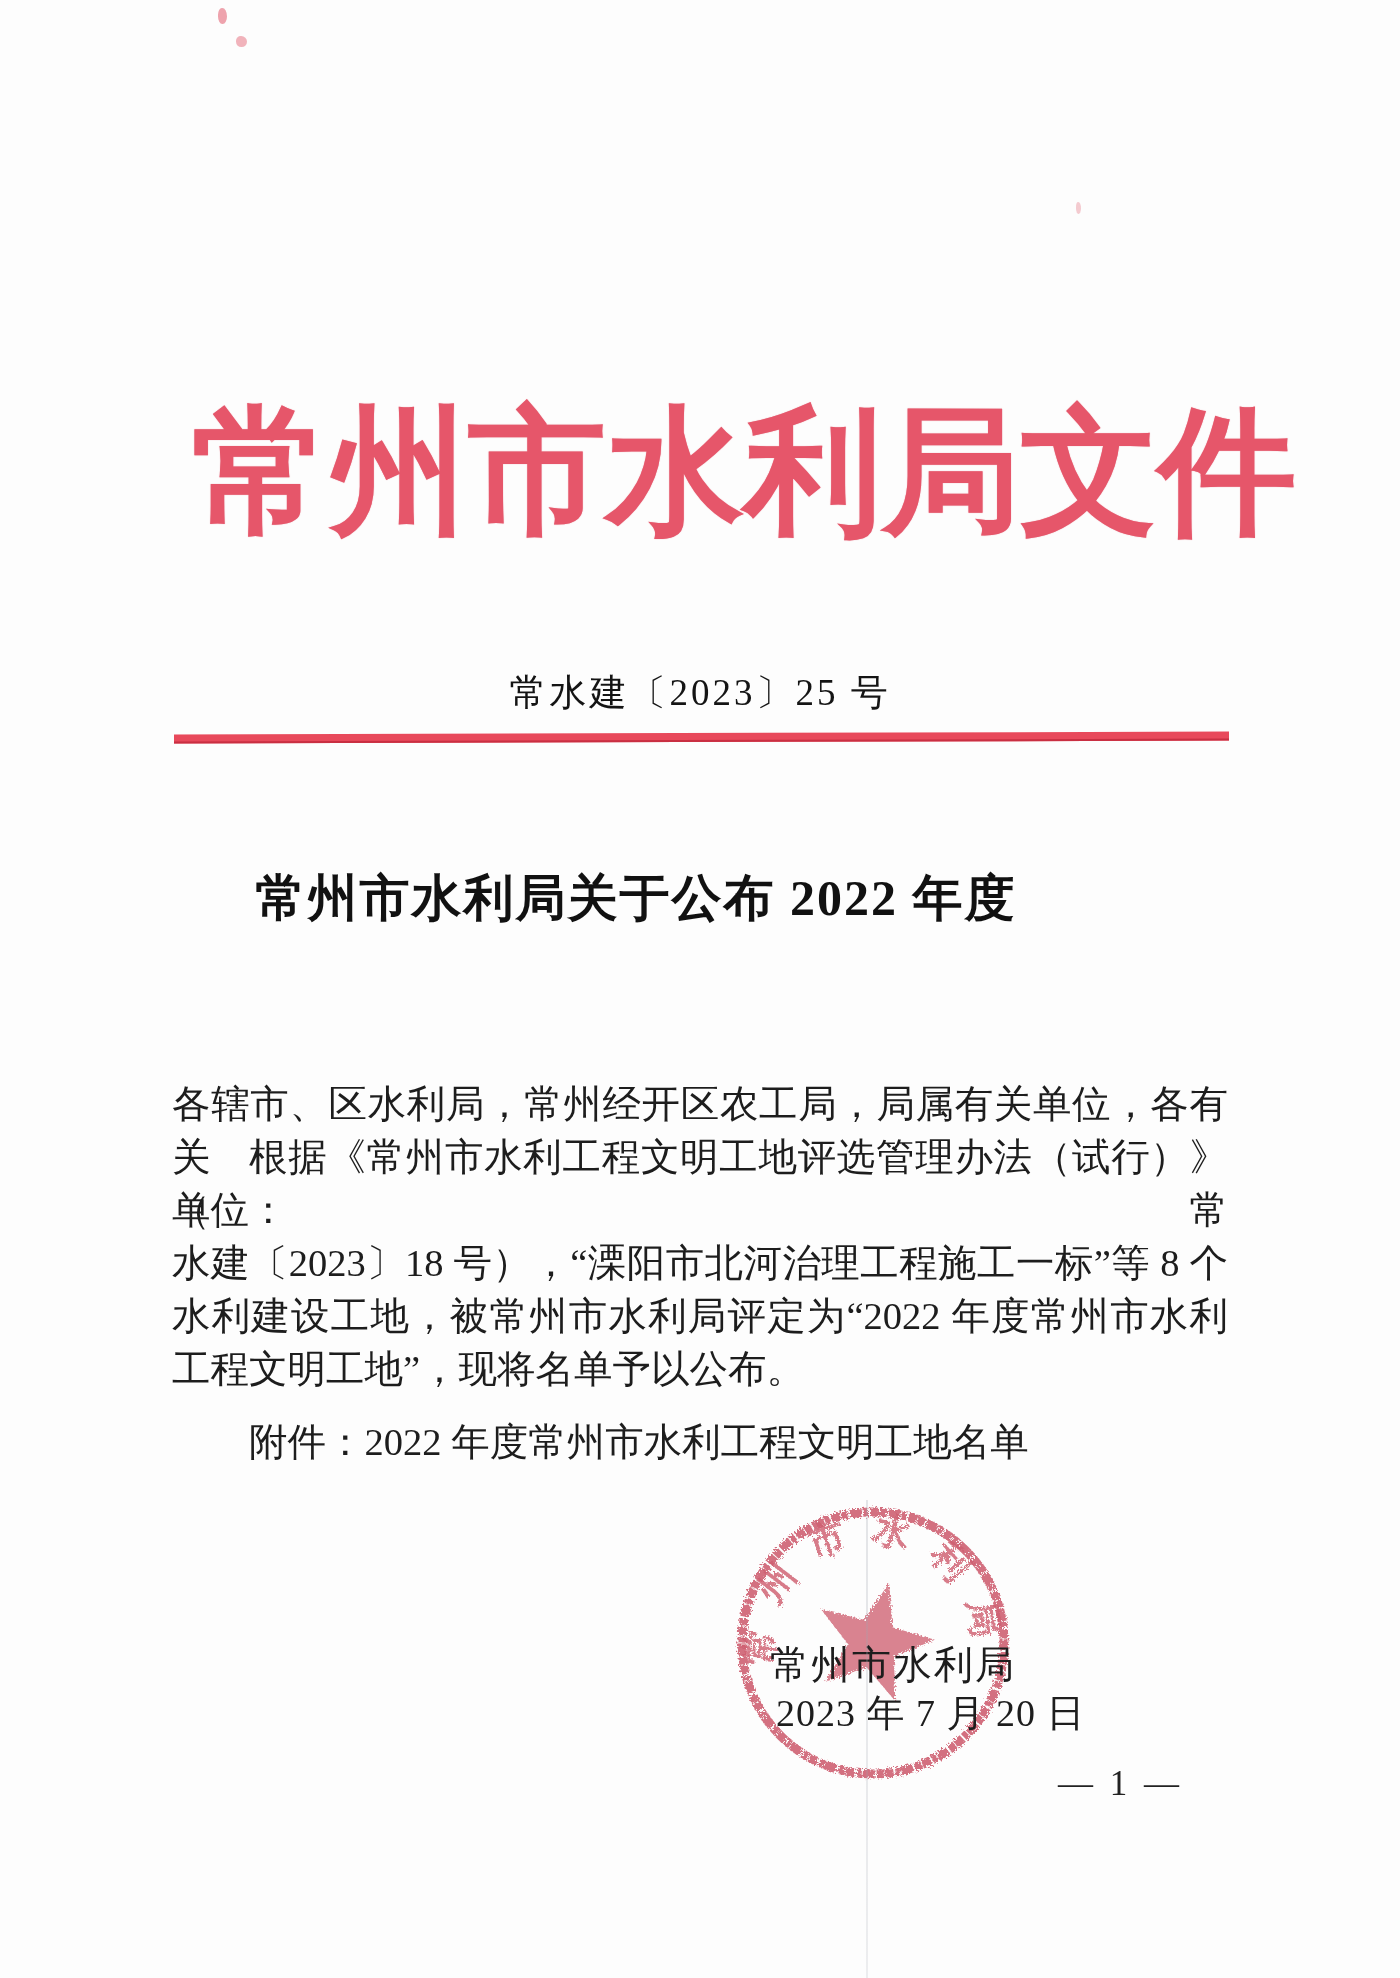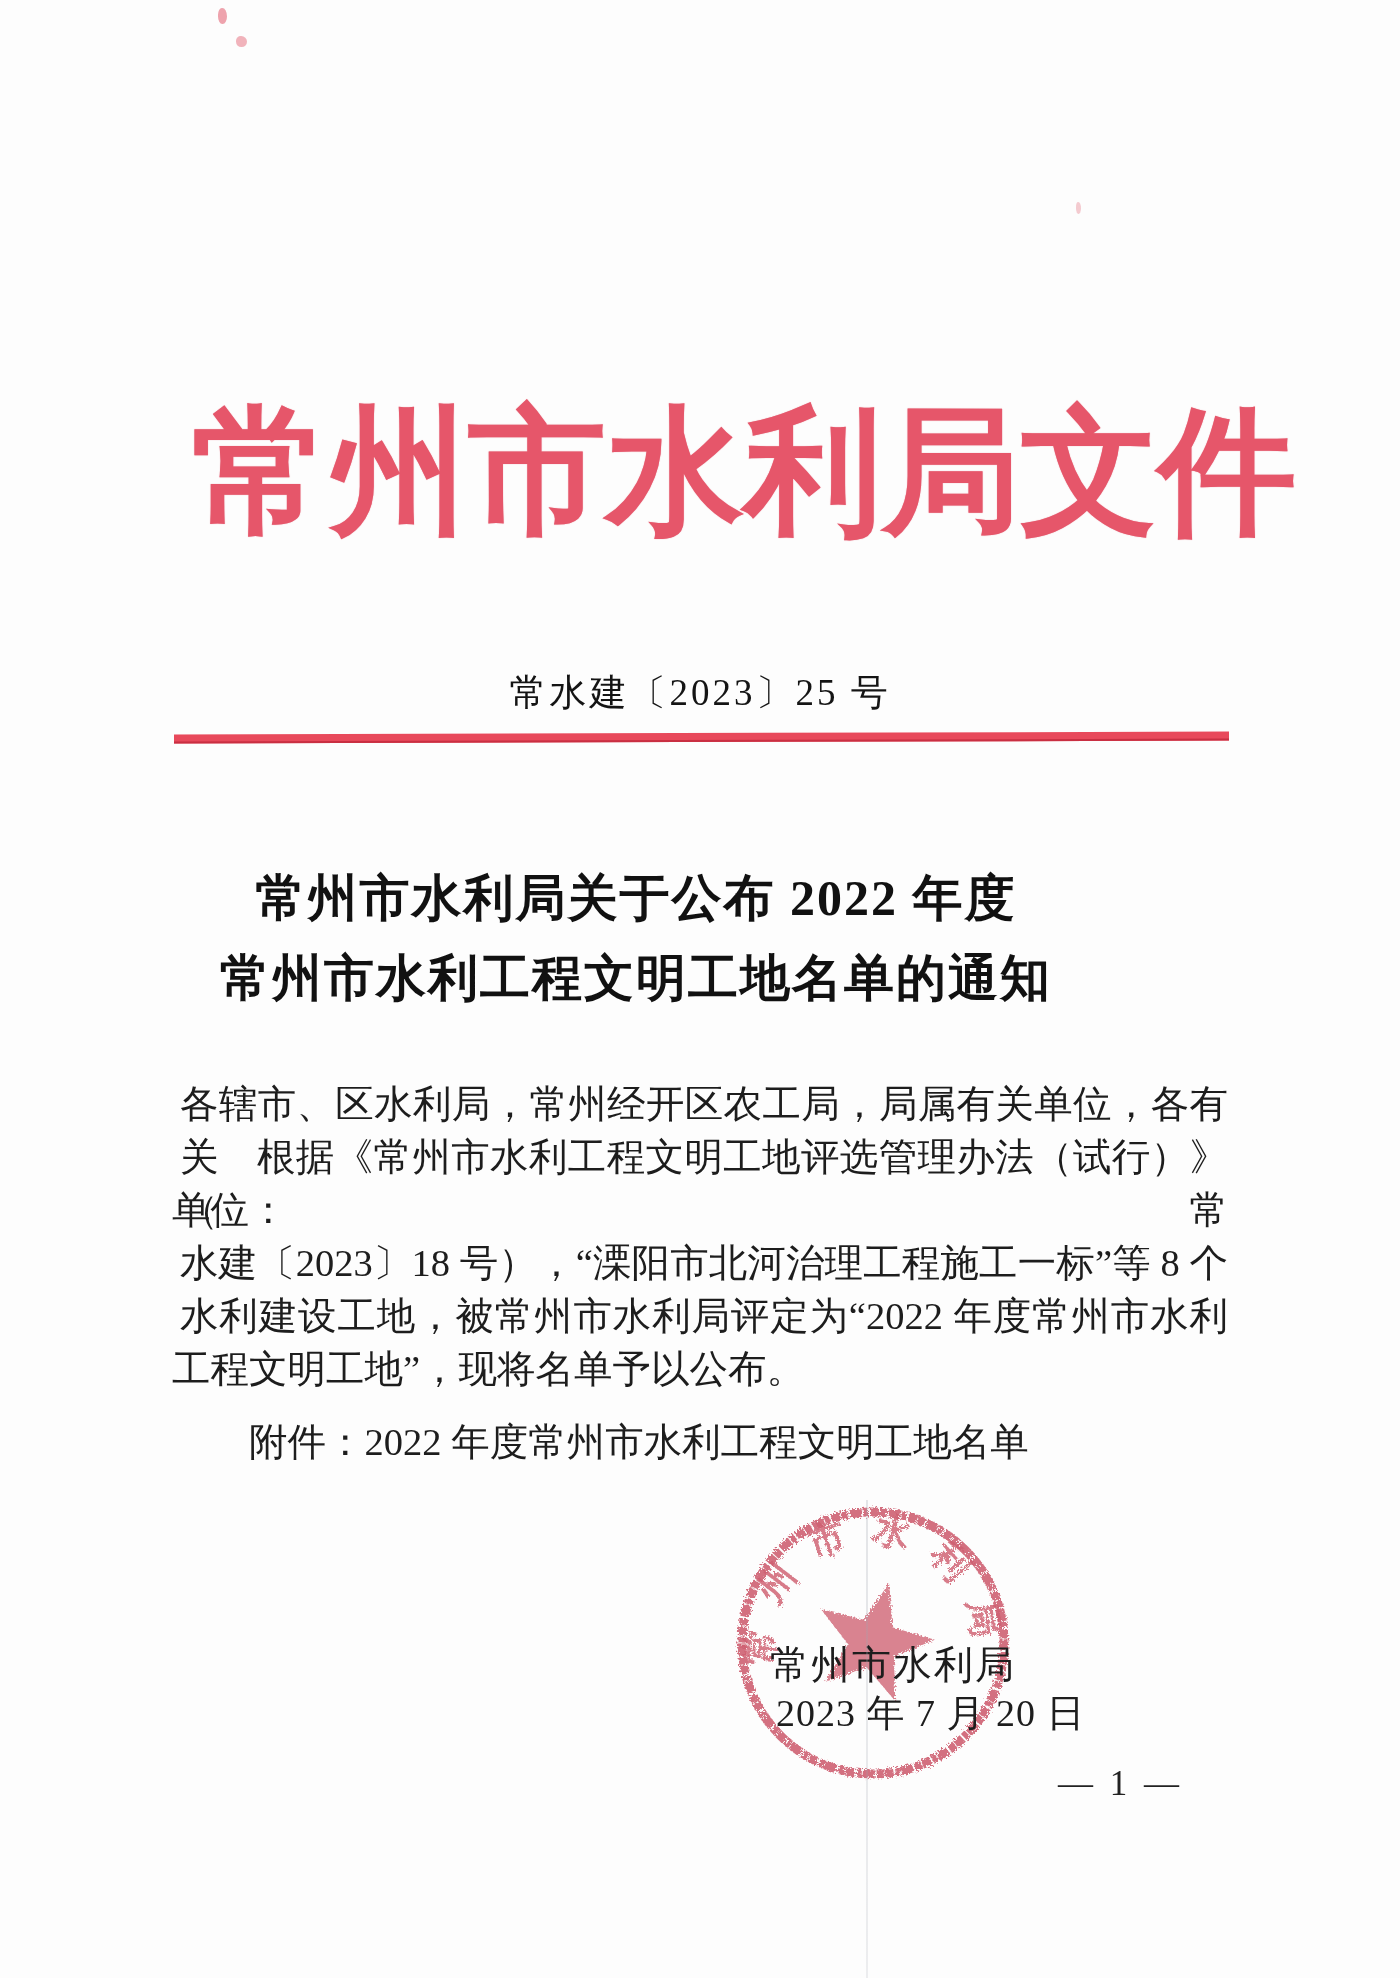--- a/index.html
+++ b/index.html
@@ -35,21 +35,21 @@
     position:absolute;left:0;top:858px;width:1272px;
     text-align:center;font-weight:bold;font-size:50px;line-height:80px;
     color:#111;letter-spacing:2px;
   }
   
   .body-block{
     position:absolute;left:172px;top:1078px;width:1056px;
     font-size:38.5px;line-height:53px;color:#1d1d1d;
   }
   .line{height:53px;white-space:nowrap;}
-  .just{white-space:normal;text-align:justify;text-align-last:justify;text-justify:inter-character;margin-left:8px;}
+  .just{white-space:normal;text-align:justify;text-align-last:justify;text-justify:inter-character;}
   .indent{text-indent:77px;}
   .attachment{margin-top:20px;text-indent:77px;height:53px;}
   
   .sig-org{position:absolute;left:770px;top:1638px;font-size:39px;letter-spacing:2px;white-space:nowrap;}
   .sig-date{position:absolute;left:760px;top:1688px;font-size:38px;letter-spacing:1px;white-space:nowrap;margin-left:16px;}
   .page-number{position:absolute;left:1058px;top:1764px;font-size:35px;letter-spacing:4px;color:#222;white-space:nowrap;}
   
   .seal{position:absolute;left:723px;top:1493px;width:300px;height:300px;opacity:.88;}
   .seal text{font-family:"Liberation Serif","DejaVu Serif",serif;font-weight:bold;}
   
@@ -79,21 +79,20 @@
       <span>文</span>
       <span>件</span>
     </div>
 
   <div class="doc-number">常水建〔2023〕25 号</div>
 
   <div class="red-divider"></div>
 
   <div class="notice-title">
     <div>常州市水利局关于公布 2022 年度</div>
-    <div>常州市水利工程文明工地名单的通知</div>
   </div>
 
   <div class="body-block">
     <div class="line just">各辖市、区水利局，常州经开区农工局，局属有关单位，各有关</div>
     <div class="line just indent">根据《常州市水利工程文明工地评选管理办法（试行）》（常</div>
     <div class="line">单位：</div>
     <div class="line just">水建〔2023〕18 号），“溧阳市北河治理工程施工一标”等 8 个</div>
     <div class="line just">水利建设工地，被常州市水利局评定为“2022 年度常州市水利</div>
     <div class="line">工程文明工地”，现将名单予以公布。</div>
     <div class="attachment">附件：2022 年度常州市水利工程文明工地名单</div>

